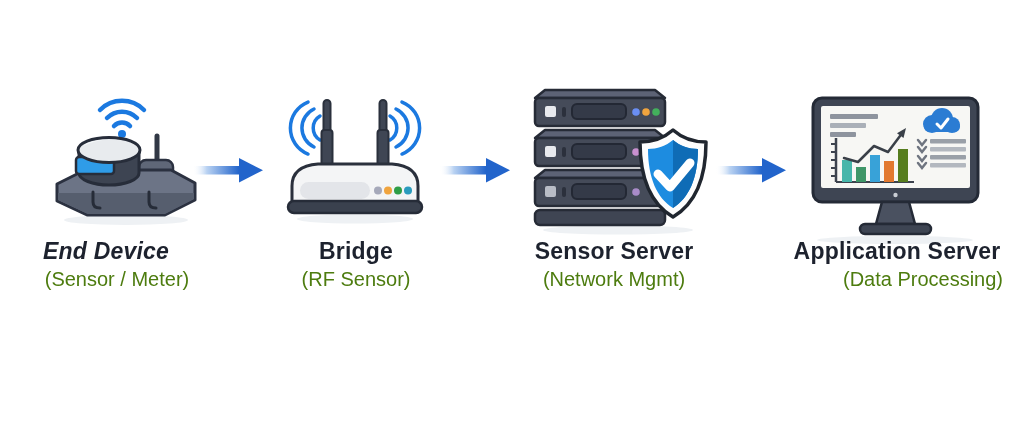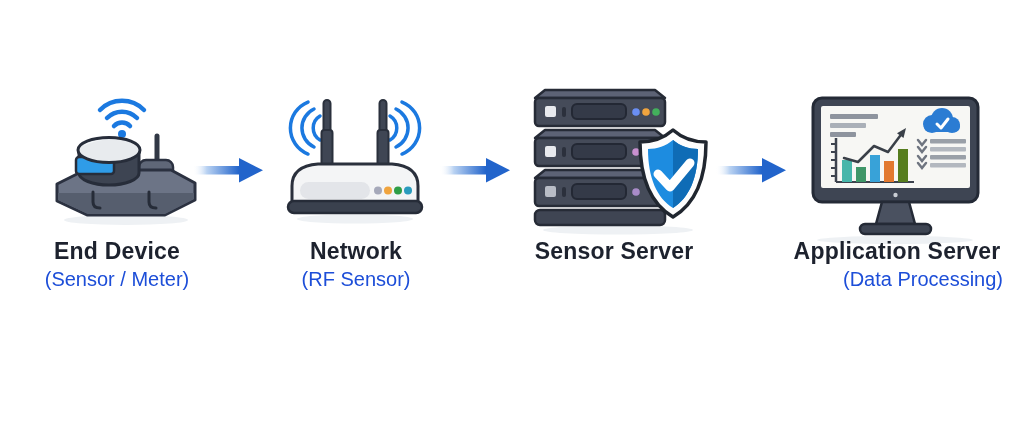--- a/index.html
+++ b/index.html
@@ -2,21 +2,21 @@
 <html style="--text: #1d222e;"><head>
 <meta charset="utf-8">
 <style>
   * { margin:0; padding:0; box-sizing:border-box; }
   html,body { background:#ffffff; }
   body { font-family:"Liberation Sans", sans-serif; }
   #canvas { position:relative; width:1024px; height:439px; background:#ffffff; overflow:hidden; }
   .icon-wrap { position:absolute; }
   .arrow-wrap { position:absolute; }
   .node-label { position:absolute; top:238px; text-align:center; font-weight:700; font-size:23px; color:var(--text,#1d222e); letter-spacing:.2px; white-space:nowrap; }
-  .node-sub   { position:absolute; top:268px; text-align:center; font-weight:400; font-size:20px; color:#1d4ed8; white-space:nowrap; }
+  .node-sub   { position:absolute; top:268px; text-align:center; font-weight:400; font-size:20px; color:#4d7c0f; white-space:nowrap; }
   svg { display:block; }
 </style>
 </head>
 <body>
 
 <div id="canvas">
 
   <svg width="0" height="0" style="position:absolute" aria-hidden="true">
     <defs>
       <linearGradient id="arrowGrad" x1="0" y1="0" x2="1" y2="0">
@@ -47,21 +47,21 @@
       <path d="M13,107 L149,107 L149,113 L120,128 L43,128 L13,114 Z" fill="#565e6e"></path>
       <path d="M48,106 v10 q0,6 7,6" stroke="#262c38" stroke-width="3" fill="none" stroke-linecap="round"></path>
       <path d="M104,106 v10 q0,6 7,6" stroke="#262c38" stroke-width="3" fill="none" stroke-linecap="round"></path>
 
       <path d="M34,64 v23 a30,12 0 0 0 60,0 v-23" fill="#3d4452" stroke="#272d3a" stroke-width="3"></path>
       <rect x="31" y="71" width="38" height="17" rx="3" fill="#2f9ce8" stroke="#272d3a" stroke-width="2.5"></rect>
       <ellipse cx="64" cy="64" rx="31" ry="12.5" fill="#e8ebee" stroke="#272d3a" stroke-width="3"></ellipse>
       <path d="M38,60 a27,10 0 0 1 40,-5 a60,60 0 0 0 -40,5 Z" fill="#f7fafc"></path>
     </svg>
   </div>
-  <div class="node-label" style="left:17px; width:200px;">End Device</div>
+  <div class="node-label" style="left:6px; width:200px;font-style:italic;">End Device</div>
   <div class="node-sub" style="left:17px; width:200px;">(Sensor / Meter)</div>
 
   <div class="arrow-wrap" style="left:193px; top:155px;">
     <svg width="70" height="30" viewBox="0 0 70 30">
       <rect x="0" y="11" width="46" height="8.5" fill="url(#arrowGrad)"></rect>
       <polygon points="46,3 70,15.2 46,27.5" fill="#2264cb"></polygon>
     </svg>
   </div>
 
   <div class="icon-wrap" style="left:280px; top:82px;">
@@ -88,21 +88,21 @@
       <rect x="20" y="100" width="70" height="17" rx="8.5" fill="#e3e5e9"></rect>
       <g>
         <circle cx="98" cy="108.5" r="4" fill="#a6a9ba"></circle>
         <circle cx="108" cy="108.5" r="4" fill="#f0a43e"></circle>
         <circle cx="118" cy="108.5" r="4" fill="#2f9e47"></circle>
         <circle cx="128" cy="108.5" r="4" fill="#2a9bbd"></circle>
       </g>
       <rect x="8" y="119" width="134" height="12" rx="6" fill="#3a414e" stroke="#262c38" stroke-width="2.5"></rect>
     </svg>
   </div>
-  <div class="node-label" style="left:256px; width:200px;">Network</div>
+  <div class="node-label" style="left:256px; width:200px;">Bridge</div>
   <div class="node-sub" style="left:256px; width:200px;">(RF Sensor)</div>
 
   <div class="arrow-wrap" style="left:440px; top:155px;">
     <svg width="70" height="30" viewBox="0 0 70 30">
       <rect x="0" y="11" width="46" height="8.5" fill="url(#arrowGrad)"></rect>
       <polygon points="46,3 70,15.2 46,27.5" fill="#2264cb"></polygon>
     </svg>
   </div>
 
   <div class="icon-wrap" style="left:518px; top:86px;">
@@ -143,20 +143,21 @@
 
       <g>
         <path d="M155,44 C164,52 176,56 188,56 C188,93 177,118 155,131 C133,118 122,93 122,56 C134,56 146,52 155,44 Z" fill="#fdfdfd" stroke="#20262f" stroke-width="3.5" stroke-linejoin="round"></path>
         <path d="M155,54 C162,60 171,63 180,63 C180,92 171,112 155,122 C139,112 130,92 130,63 C139,63 148,60 155,54 Z" fill="#1d8ce0"></path>
         <path d="M155,54 C162,60 171,63 180,63 C180,92 171,112 155,122 L155,54 Z" fill="#0f6cb6"></path>
         <path d="M140,88 L152,101 L172,77" stroke="#ffffff" stroke-width="9" fill="none" stroke-linecap="round" stroke-linejoin="round"></path>
       </g>
     </svg>
   </div>
   <div class="node-label" style="left:494px; width:240px;">Sensor Server</div>
+  <div class="node-sub" style="left:494px; width:240px;">(Network Mgmt)</div>
 
   <div class="arrow-wrap" style="left:716px; top:155px;">
     <svg width="70" height="30" viewBox="0 0 70 30">
       <rect x="0" y="11" width="46" height="8.5" fill="url(#arrowGrad)"></rect>
       <polygon points="46,3 70,15.2 46,27.5" fill="#2264cb"></polygon>
     </svg>
   </div>
 
   <div class="icon-wrap" style="left:800px; top:90px;">
     <svg width="195" height="155" viewBox="0 0 195 155">

